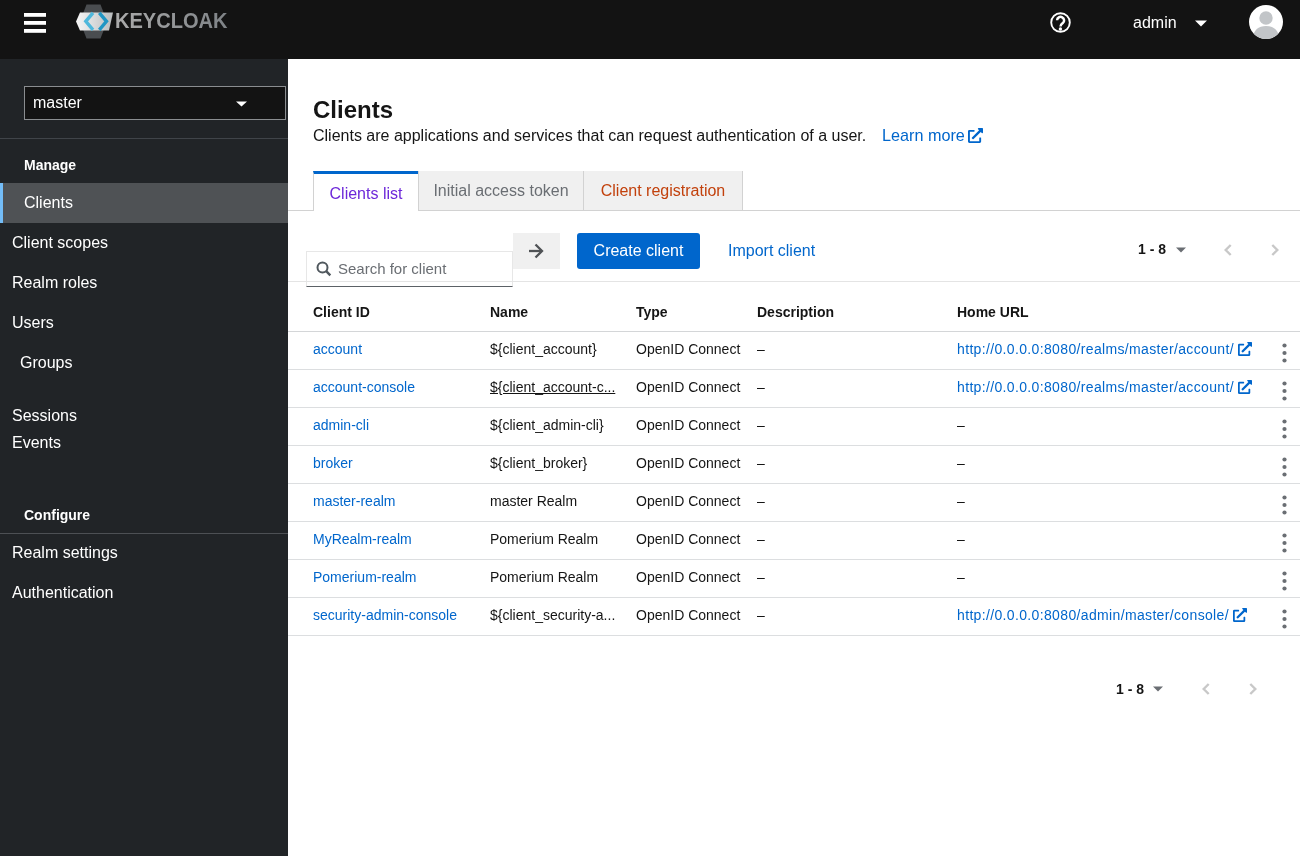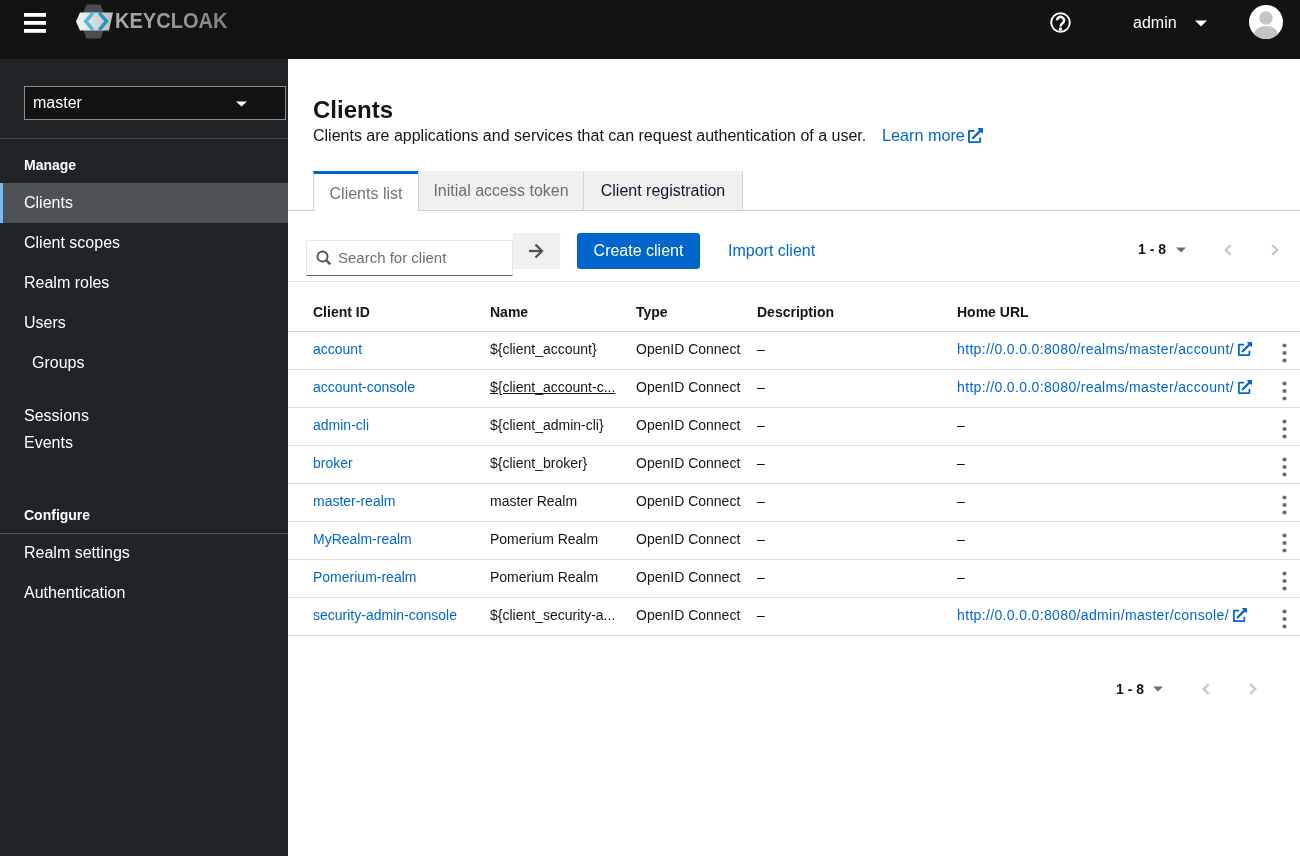--- a/index.html
+++ b/index.html
@@ -1,20 +1,20 @@
 <!DOCTYPE html>
 <html><head>
 <meta charset="utf-8">
 <style>
   html,body{margin:0;padding:0;}
   body{width:1300px;height:856px;position:relative;font-family:"Liberation Sans",sans-serif;background:#fff;overflow:hidden;}
   .a{position:absolute;}
   #mast{left:0;top:0;width:1300px;height:59px;background:#131313;}
   #side{left:0;top:59px;width:288px;height:797px;background:#212427;}
-  .navitem{left:0;width:288px;height:40px;line-height:40px;padding-left:24px;font-size:16px;color:#fff;box-sizing:border-box;}
+  .navitem{left:0;width:288px;height:40px;line-height:40px;padding-left:12px;font-size:16px;color:#fff;box-sizing:border-box;}
   .navsec{left:24px;font-size:14px;font-weight:bold;color:#fff;}
   .tab{top:171px;height:40px;line-height:40px;text-align:center;font-size:16px;box-sizing:border-box;}
   .hcell{font-size:14px;font-weight:bold;color:#151515;top:0;line-height:38px;}
   .row{left:288px;width:1012px;height:38px;border-bottom:1px solid #dcdee0;}
   .cell{font-size:14px;color:#151515;top:0;line-height:37px;white-space:nowrap;}
   .link{color:#0066cc;}
   .kebab{left:994px;top:12px;}
 </style>
 </head>
 <body>
@@ -90,27 +90,27 @@
   <div class="a navitem" style="top:514px;">Authentication</div>
 </div>
 
 <div class="a" style="left:313px;top:96px;font-size:24px;color:#151515;font-weight:bold;">Clients</div>
 <div class="a" style="left:313px;top:126px;font-size:16px;line-height:19px;color:#151515;">Clients are applications and services that can request authentication of a user.</div>
 <div class="a link" style="left:882px;top:126px;font-size:16.2px;line-height:19px;">Learn more</div>
 <svg class="a" style="left:968px;top:127.5px" width="15" height="15" viewBox="0 0 512 512">
     <path fill="#0066cc" d="M432,320H400a16,16,0,0,0-16,16V448H64V128H208a16,16,0,0,0,16-16V80a16,16,0,0,0-16-16H48A48,48,0,0,0,0,112V464a48,48,0,0,0,48,48H400a48,48,0,0,0,48-48V336A16,16,0,0,0,432,320ZM488,0h-128c-21.37,0-32.05,25.91-17,41l35.73,35.73L135,320.37a24,24,0,0,0,0,34L157.67,377a24,24,0,0,0,34,0L435.28,133.32,471,169c15,15,41,4.5,41-17V24A24,24,0,0,0,488,0Z"></path>
   </svg>
 
-<div class="a tab" style="left:313px;width:105px;background:#fff;border-top:3px solid #0066cc;border-left:1px solid #d2d2d2;color:#737373;">Clients list</div>
+<div class="a tab" style="left:313px;width:105px;background:#fff;border-top:3px solid #0066cc;border-left:1px solid #d2d2d2;color:#6d28d9;">Clients list</div>
 <div class="a tab" style="left:418px;width:165px;background:#f0f0f0;border-left:1px solid #d2d2d2;color:#6a6e73;">Initial access token</div>
-<div class="a tab" style="left:583px;width:160px;background:#f0f0f0;border-left:1px solid #d2d2d2;border-right:1px solid #d2d2d2;color:#0f172a;">Client registration</div>
+<div class="a tab" style="left:583px;width:160px;background:#f0f0f0;border-left:1px solid #d2d2d2;border-right:1px solid #d2d2d2;color:#c2410c;">Client registration</div>
 <div class="a" style="left:288px;top:210px;width:25px;height:1px;background:#d2d2d2;"></div>
 <div class="a" style="left:418px;top:210px;width:882px;height:1px;background:#d2d2d2;"></div>
 
-<div class="a" style="left:306px;top:240px;width:207px;height:36px;background:#fff;border:1px solid #e7e7e7;border-bottom:1px solid #5c6166;box-sizing:border-box;">
+<div class="a" style="left:306px;top:251px;width:207px;height:36px;background:#fff;border:1px solid #e7e7e7;border-bottom:1px solid #5c6166;box-sizing:border-box;">
   <svg class="a" style="left:9px;top:9px" width="16" height="16" viewBox="0 0 16 16">
     <circle cx="6.5" cy="6.5" r="5" fill="none" stroke="#50585e" stroke-width="2"></circle>
     <line x1="10.2" y1="10.2" x2="14.3" y2="14.3" stroke="#50585e" stroke-width="2.4"></line>
   </svg>
   <div class="a" style="left:31px;top:0;line-height:34px;font-size:15px;color:#6a6e73;">Search for client</div>
 </div>
 <div class="a" style="left:513px;top:233px;width:47px;height:36px;background:#f0f0f0;">
   <svg class="a" style="left:15px;top:10px" width="16" height="16" viewBox="0 0 16 16">
     <line x1="1" y1="8" x2="13.6" y2="8" stroke="#4f5255" stroke-width="2.3"></line>
     <polyline points="7.5,1.5 14,8 7.5,14.5" fill="none" stroke="#4f5255" stroke-width="2.3"></polyline>

